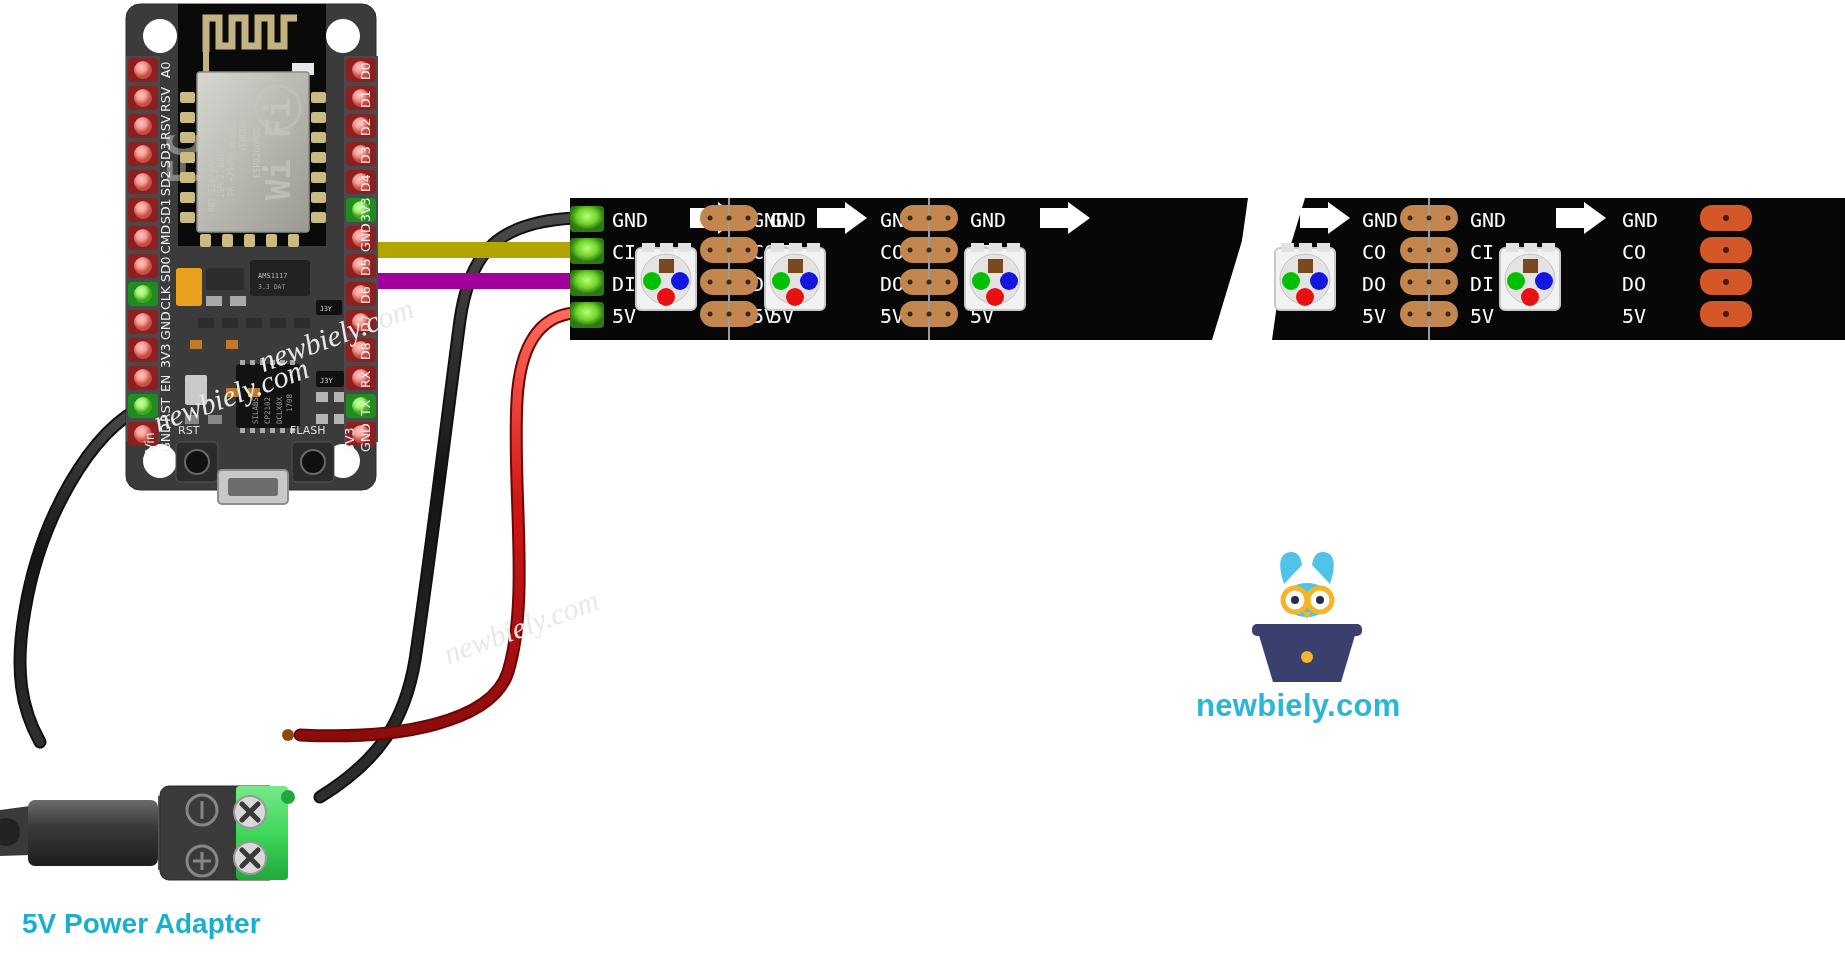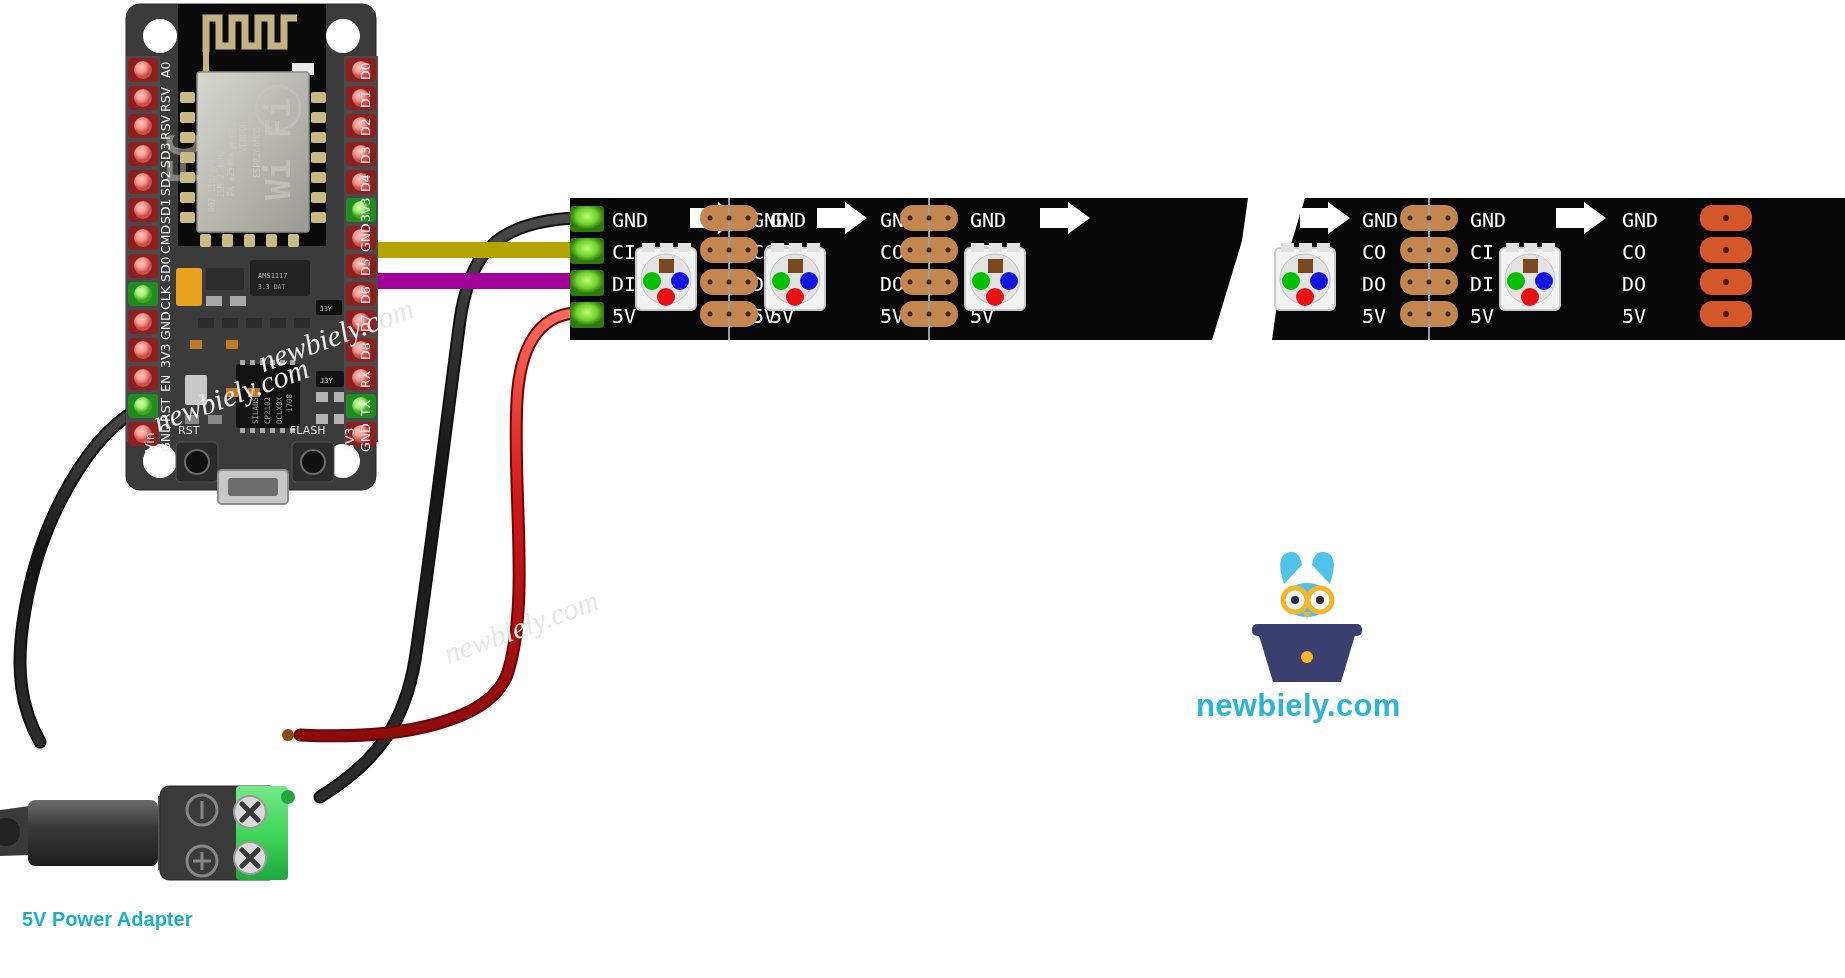--- a/index.html
+++ b/index.html
@@ -5,21 +5,21 @@
   html,body{margin:0;padding:0;background:#fff;}
   body{width:1845px;height:978px;position:relative;overflow:hidden;
        font-family:"DejaVu Sans Mono",monospace;}
   .layer{position:absolute;top:0;left:0;width:1845px;height:978px;}
   svg{display:block;}
   .wm{position:absolute;color:#e8e8e8;font-family:"Liberation Serif",serif;
       font-style:italic;font-size:30px;white-space:nowrap;pointer-events:none;}
   #brandText{position:absolute;left:1196px;top:688px;font-family:"Liberation Sans",sans-serif;
       font-weight:bold;font-size:31px;color:#29b6d8;letter-spacing:.3px;}
   #adapterLabel{position:absolute;left:22px;top:908px;font-family:"Liberation Sans",sans-serif;
-      font-weight:bold;font-size:20px;color:#19b0cf;}
+      font-weight:bold;font-size:28px;color:#19b0cf;}
 </style>
 </head>
 <body>
 
 <div class="layer">
 <svg width="1845" height="978" viewBox="0 0 1845 978" xmlns="http://www.w3.org/2000/svg">
   <defs>
     <linearGradient id="wireBlack" x1="0" y1="0" x2="0" y2="1">
       <stop offset="0%" stop-color="#4a4a4a"></stop>
           <stop offset="45%" stop-color="#151515"></stop>

